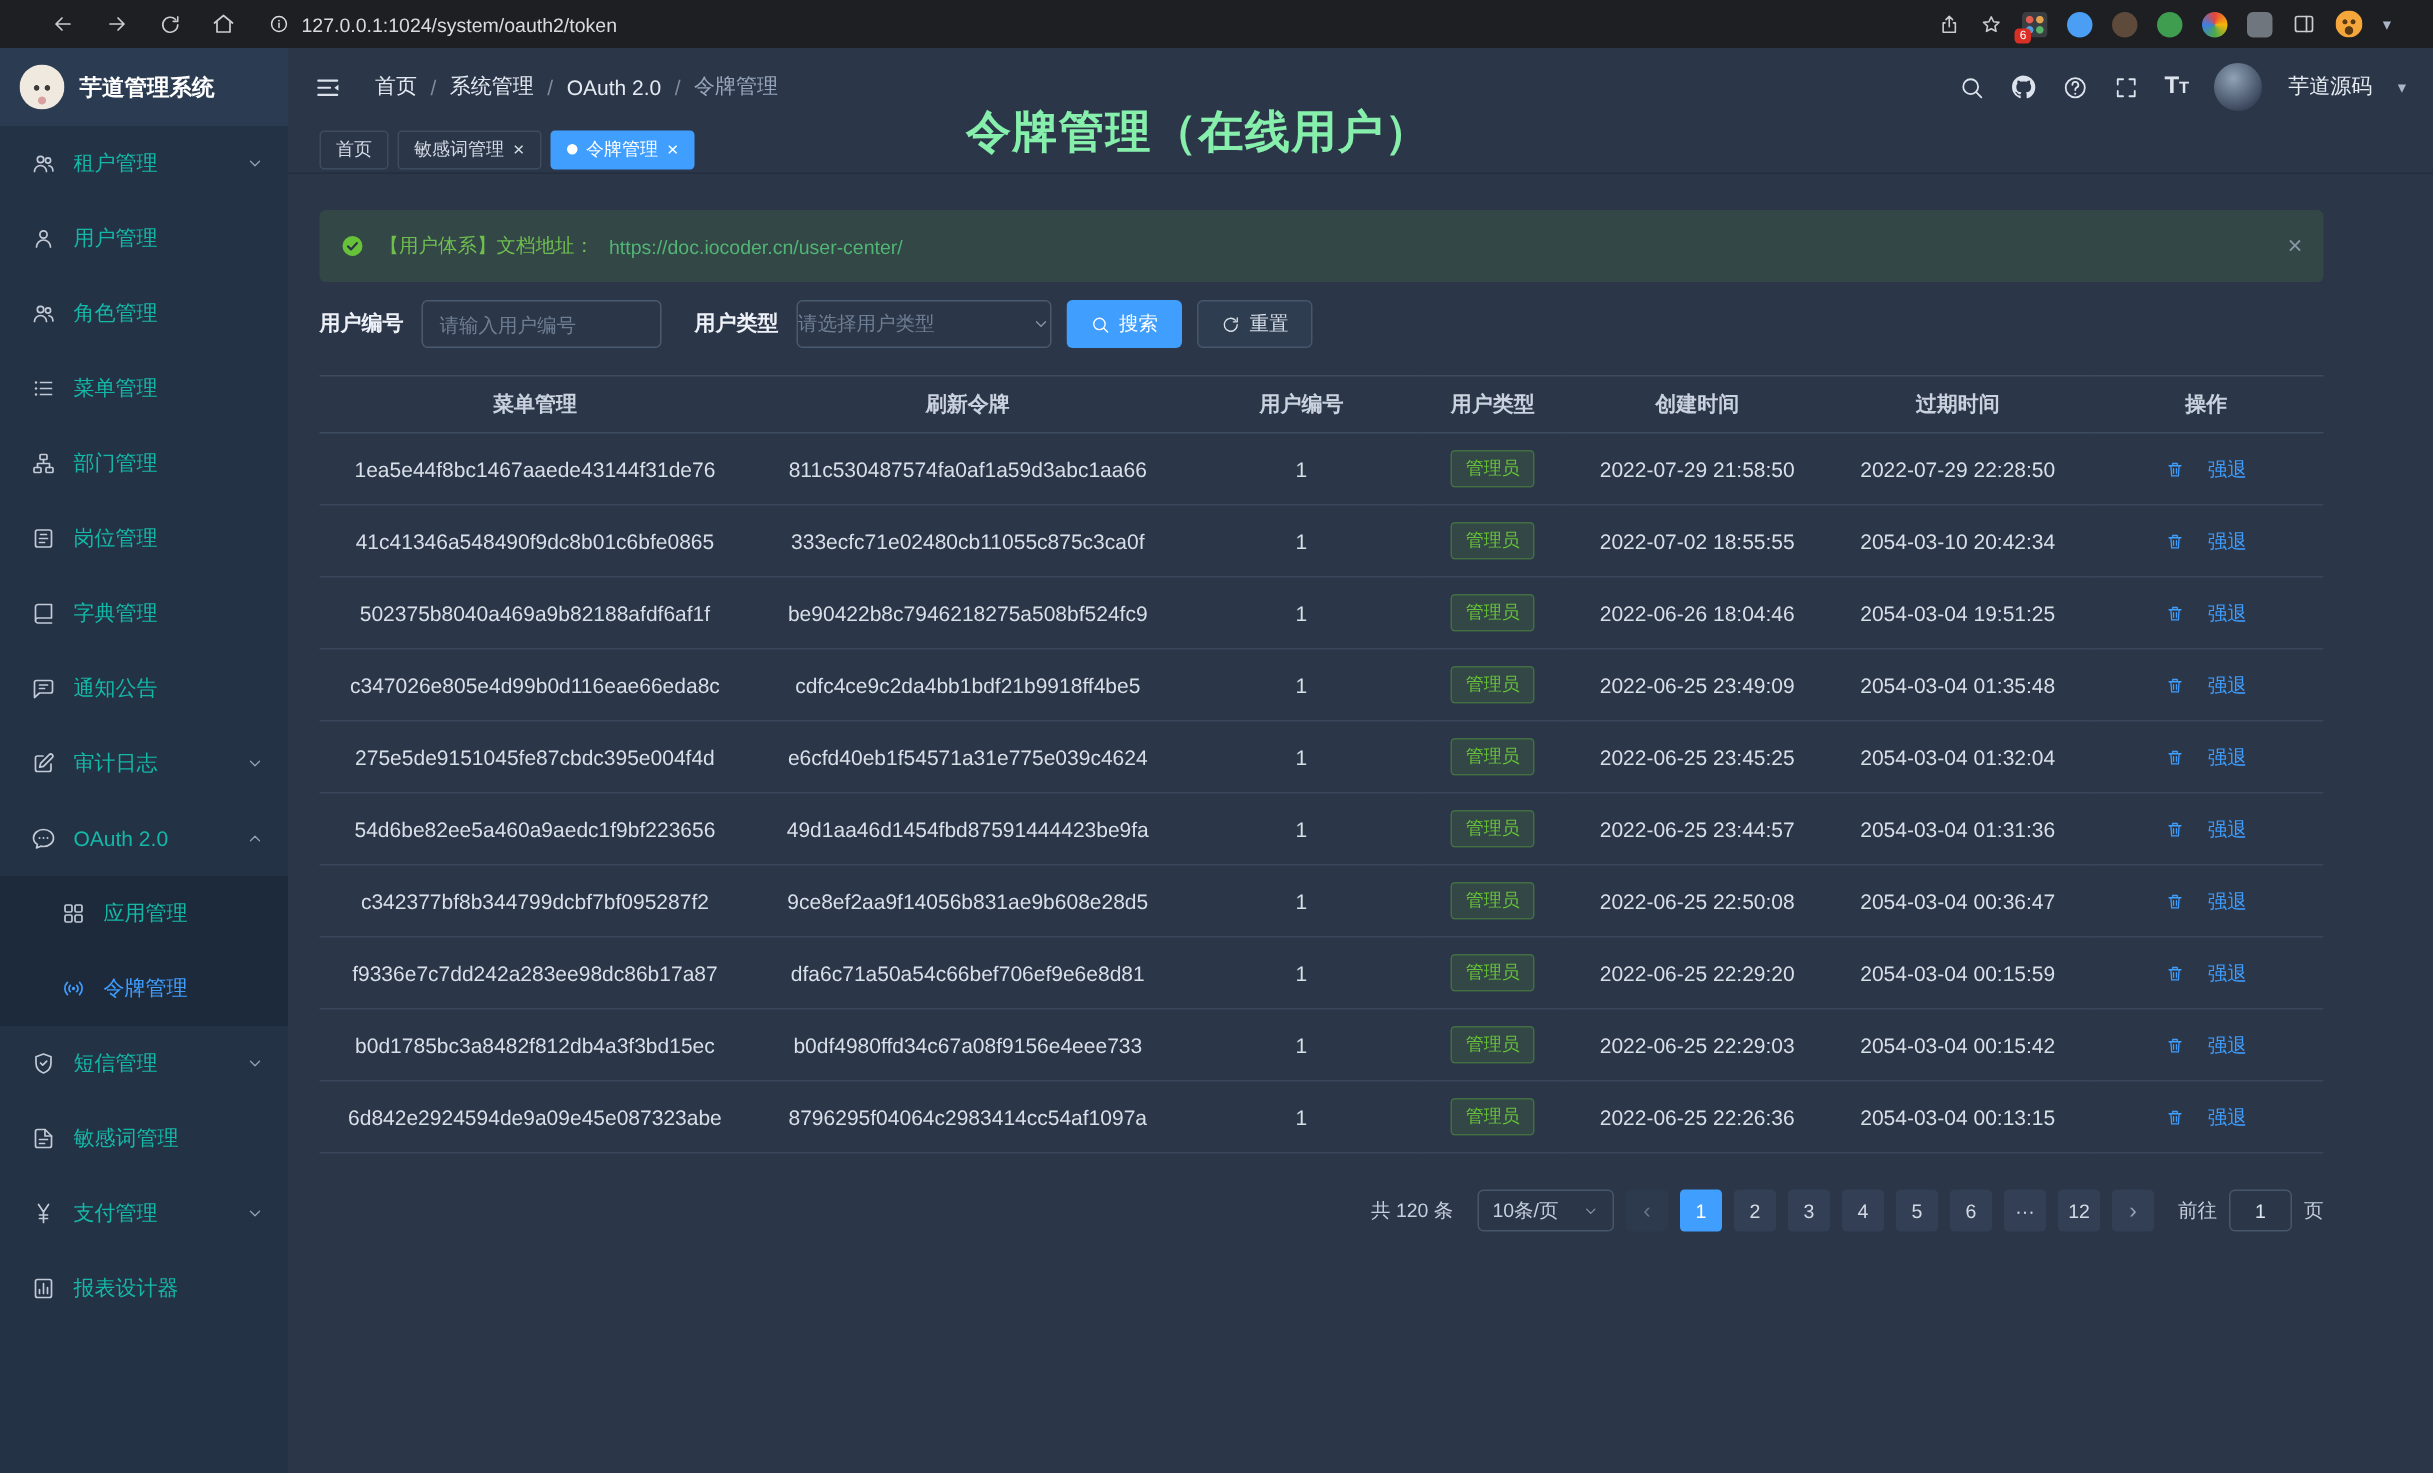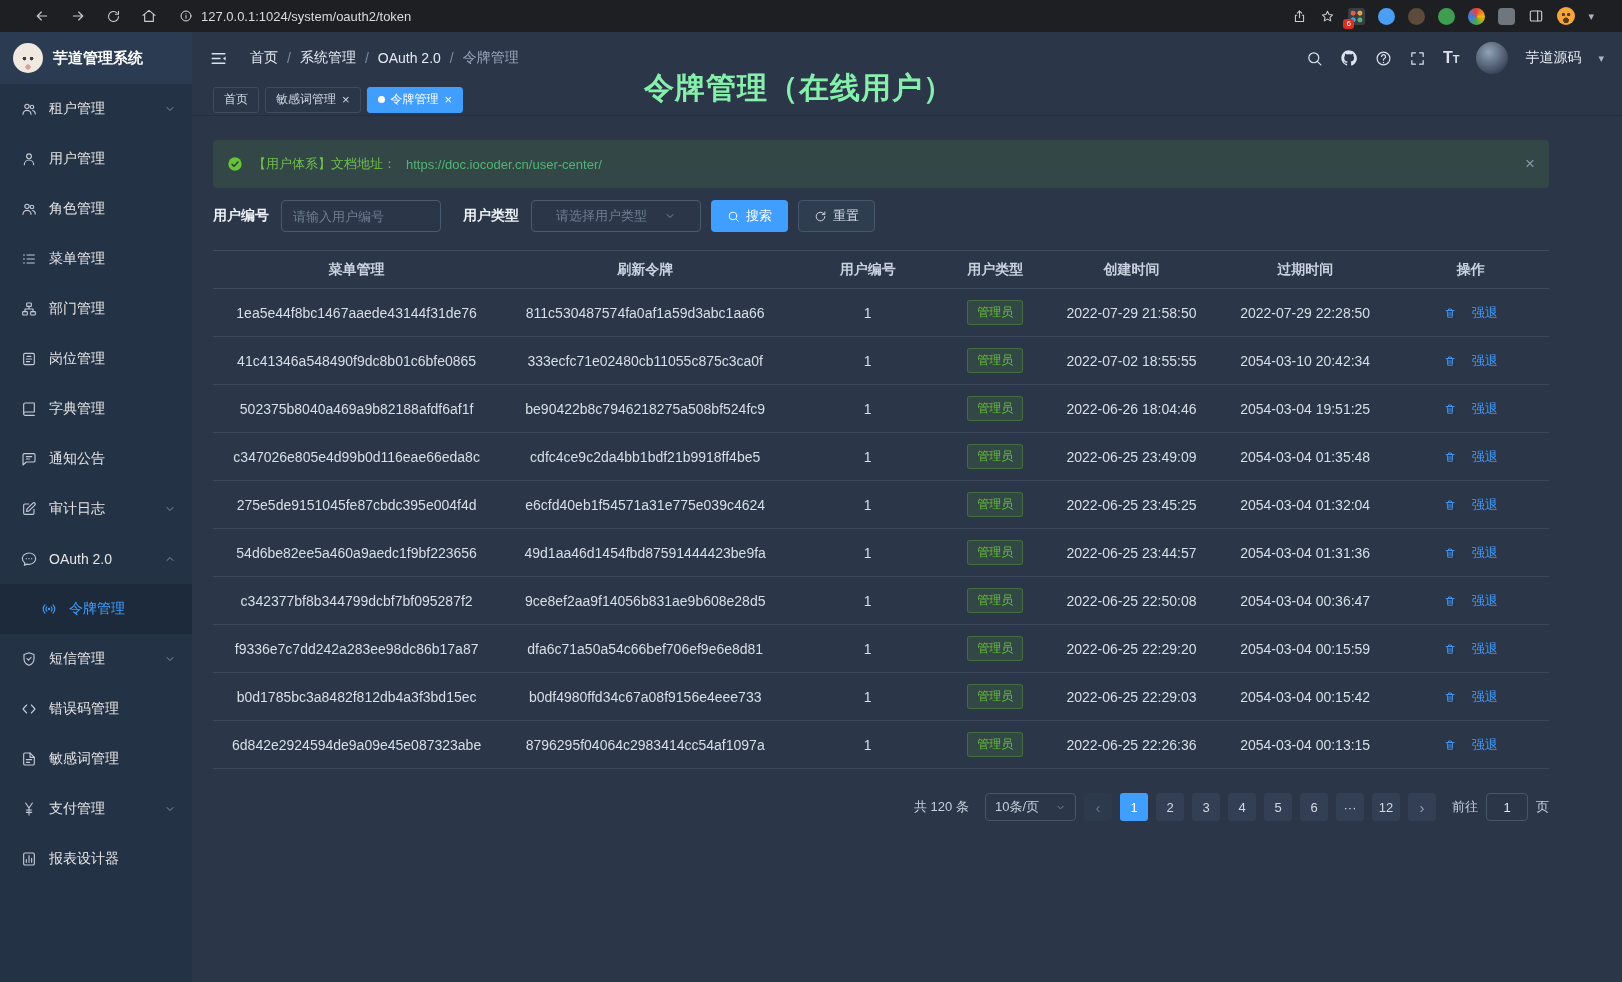--- a/index.html
+++ b/index.html
@@ -45,21 +45,21 @@
   .logo { height:52px; background:#2b3b52; display:flex; align-items:center; gap:10px; padding:0 13px; flex-shrink:0; }
   .logo-avatar { width:30px; height:30px; border-radius:50%;
       background:
         radial-gradient(circle at 38% 52%, #3c3c3c 1.6px, transparent 2.1px),
         radial-gradient(circle at 62% 52%, #3c3c3c 1.6px, transparent 2.1px),
         radial-gradient(circle at 50% 80%, #d8a0a0 2.4px, transparent 2.9px),
         #efe9df; }
   .logo-title { color:#ffffff; font-size:15px; font-weight:700; }
   .menu { flex:1; overflow:hidden; }
   .menu-item { height:50px; display:flex; align-items:center; gap:12px; padding:0 16px 0 21px;
-      color:#e5e5e5; font-size:14px; cursor:pointer; }
+      color:#14b8a6; font-size:14px; cursor:pointer; }
   .menu-item .mi { width:16px; height:16px; color:#c2cad6; flex-shrink:0; }
   .menu-item .lbl { flex:1; white-space:nowrap; }
   .menu-item .chev { width:12px; height:12px; color:#95a2b6; }
   .menu-item .chev.up { transform:rotate(180deg); }
   .menu-item.sub { padding-left:41px; background:#1d2a3c; }
   .menu-item.active, .menu-item.active .mi { color:#409eff; }
 
   
   .main { flex:1; display:flex; flex-direction:column; background:#2b3648; min-width:0; }
   .topbar { height:52px; display:flex; align-items:center; padding:0 18px 0 17px; gap:22px; flex-shrink:0; }
@@ -90,21 +90,21 @@
   .alert .chk { width:16px; height:16px; color:#67c23a; flex-shrink:0; }
   .alert a.doclink { color:#52b575; text-decoration:none; }
   .alert .close { margin-left:auto; color:#8b97a8; font-size:17px; cursor:pointer; }
 
   .filters { display:flex; align-items:center; margin-top:12px; font-size:14px; }
   .f-label { font-weight:700; color:#eef2f8; margin-right:12px; }
   .f-input { width:160px; height:32px; background:transparent; border:1px solid #4a5a71; border-radius:4px;
       padding:0 11px; color:#e0e6ef; font-size:13px; outline:none; }
   .f-input::placeholder { color:#6e7e94; }
   .f-select { width:170px; height:32px; border:1px solid #4a5a71; border-radius:4px; display:flex;
-      align-items:center; justify-content:space-between; padding:0 24px; color:#6e7e94; font-size:13px; cursor:pointer; }
+      align-items:center; justify-content:space-between; padding:0 0; color:#6e7e94; font-size:13px; cursor:pointer; }
   .f-select .chev { width:12px; height:12px; color:#8a97ab; }
   .gap14 { width:22px; } .gap10 { width:10px; }
   .btn { height:32px; border-radius:4px; display:inline-flex; align-items:center; gap:6px; padding:0 15px;
       font-size:13px; cursor:pointer; border:1px solid transparent; }
   .btn-primary { background:#409eff; color:#fff; }
   .btn-plain { background:#2f3d51; border-color:#46566d; color:#d8dfe9; }
   .btn svg { width:13px; height:13px; }
 
   table { width:100%; border-collapse:collapse; margin-top:18px; table-layout:fixed; }
   th { height:38px; font-size:14px; color:#c9d2de; font-weight:700; text-align:center;
@@ -442,40 +442,40 @@
       </div>
       <div class="menu-item">
         <svg class="mi">
             <use href="#sym-comment"></use>
           </svg>
         <span class="lbl">OAuth 2.0</span>
         <svg class="chev up">
             <use href="#sym-chevron"></use>
           </svg>
       </div>
+      <div class="menu-item sub">
+        <svg class="mi">
+            <use href="#sym-app"></use>
+          </svg>
+        <span class="lbl">应用管理</span>
+      </div>
       <div class="menu-item sub active">
         <svg class="mi">
             <use href="#sym-signal"></use>
           </svg>
         <span class="lbl">令牌管理</span>
       </div>
       <div class="menu-item">
         <svg class="mi">
             <use href="#sym-shield"></use>
           </svg>
         <span class="lbl">短信管理</span>
         <svg class="chev">
             <use href="#sym-chevron"></use>
           </svg>
-      </div>
-      <div class="menu-item">
-        <svg class="mi">
-            <use href="#sym-code"></use>
-          </svg>
-        <span class="lbl">错误码管理</span>
       </div>
       <div class="menu-item">
         <svg class="mi">
             <use href="#sym-doc"></use>
           </svg>
         <span class="lbl">敏感词管理</span>
       </div>
       <div class="menu-item">
         <svg class="mi">
             <use href="#sym-yen"></use>

